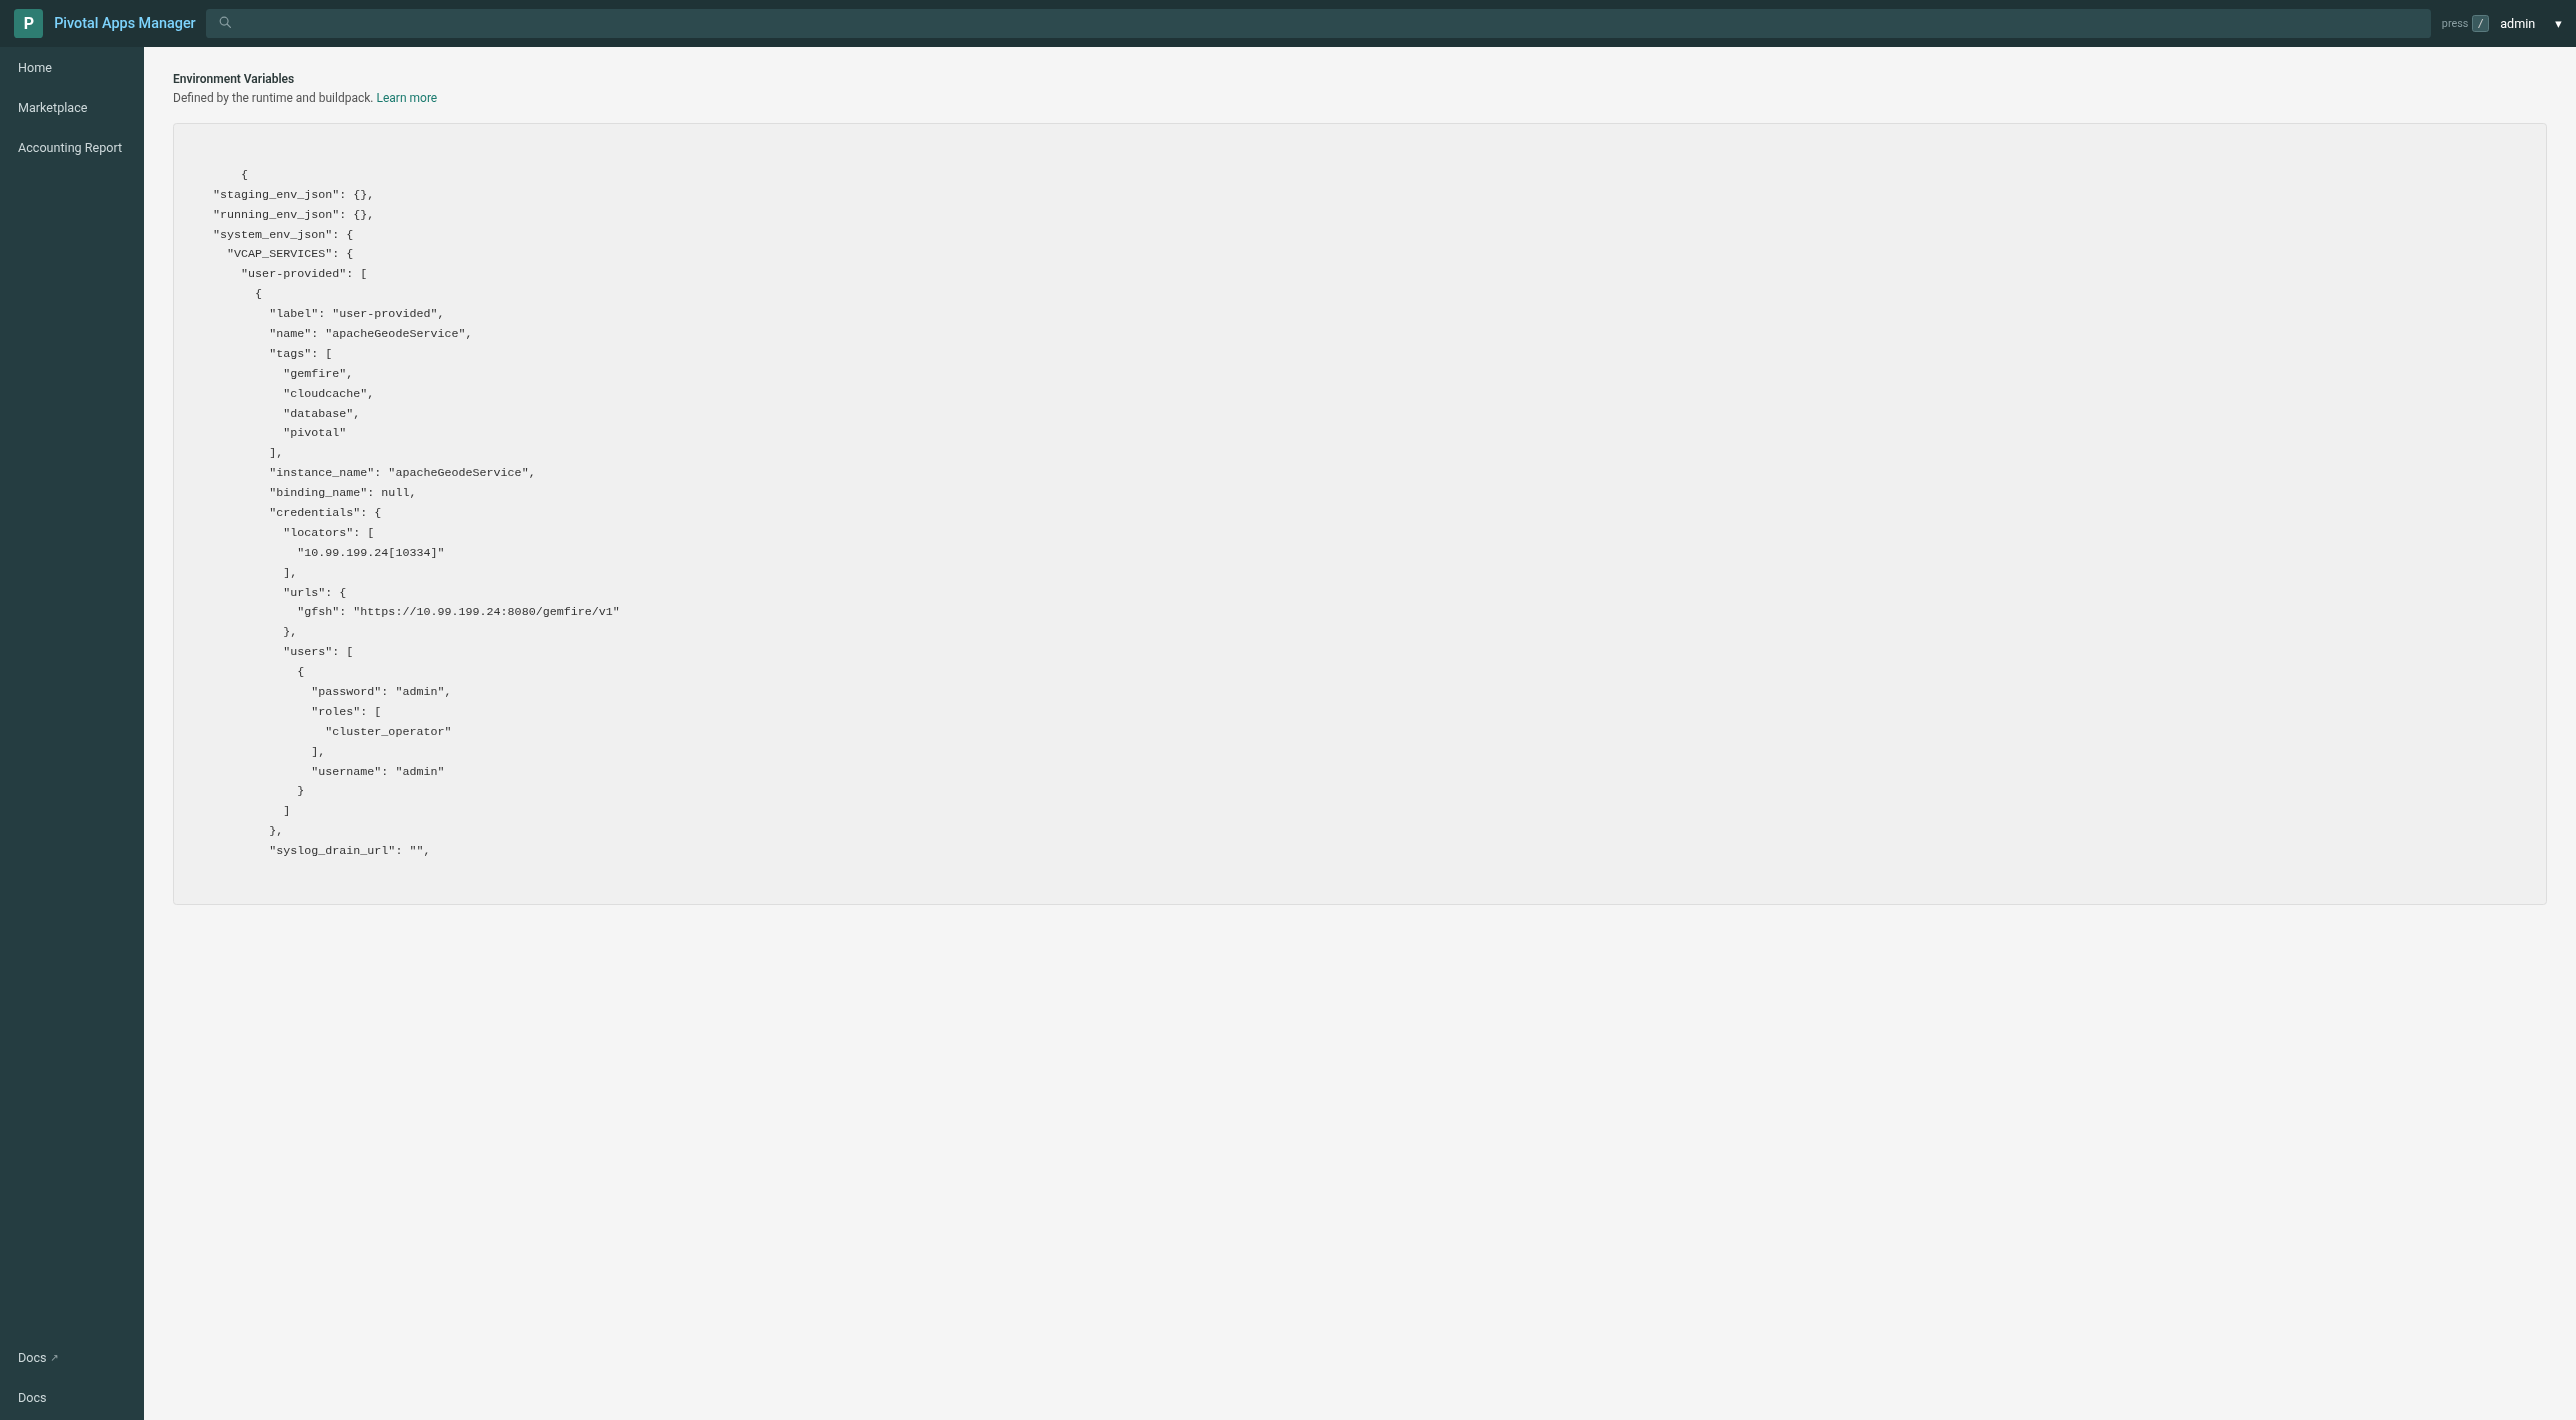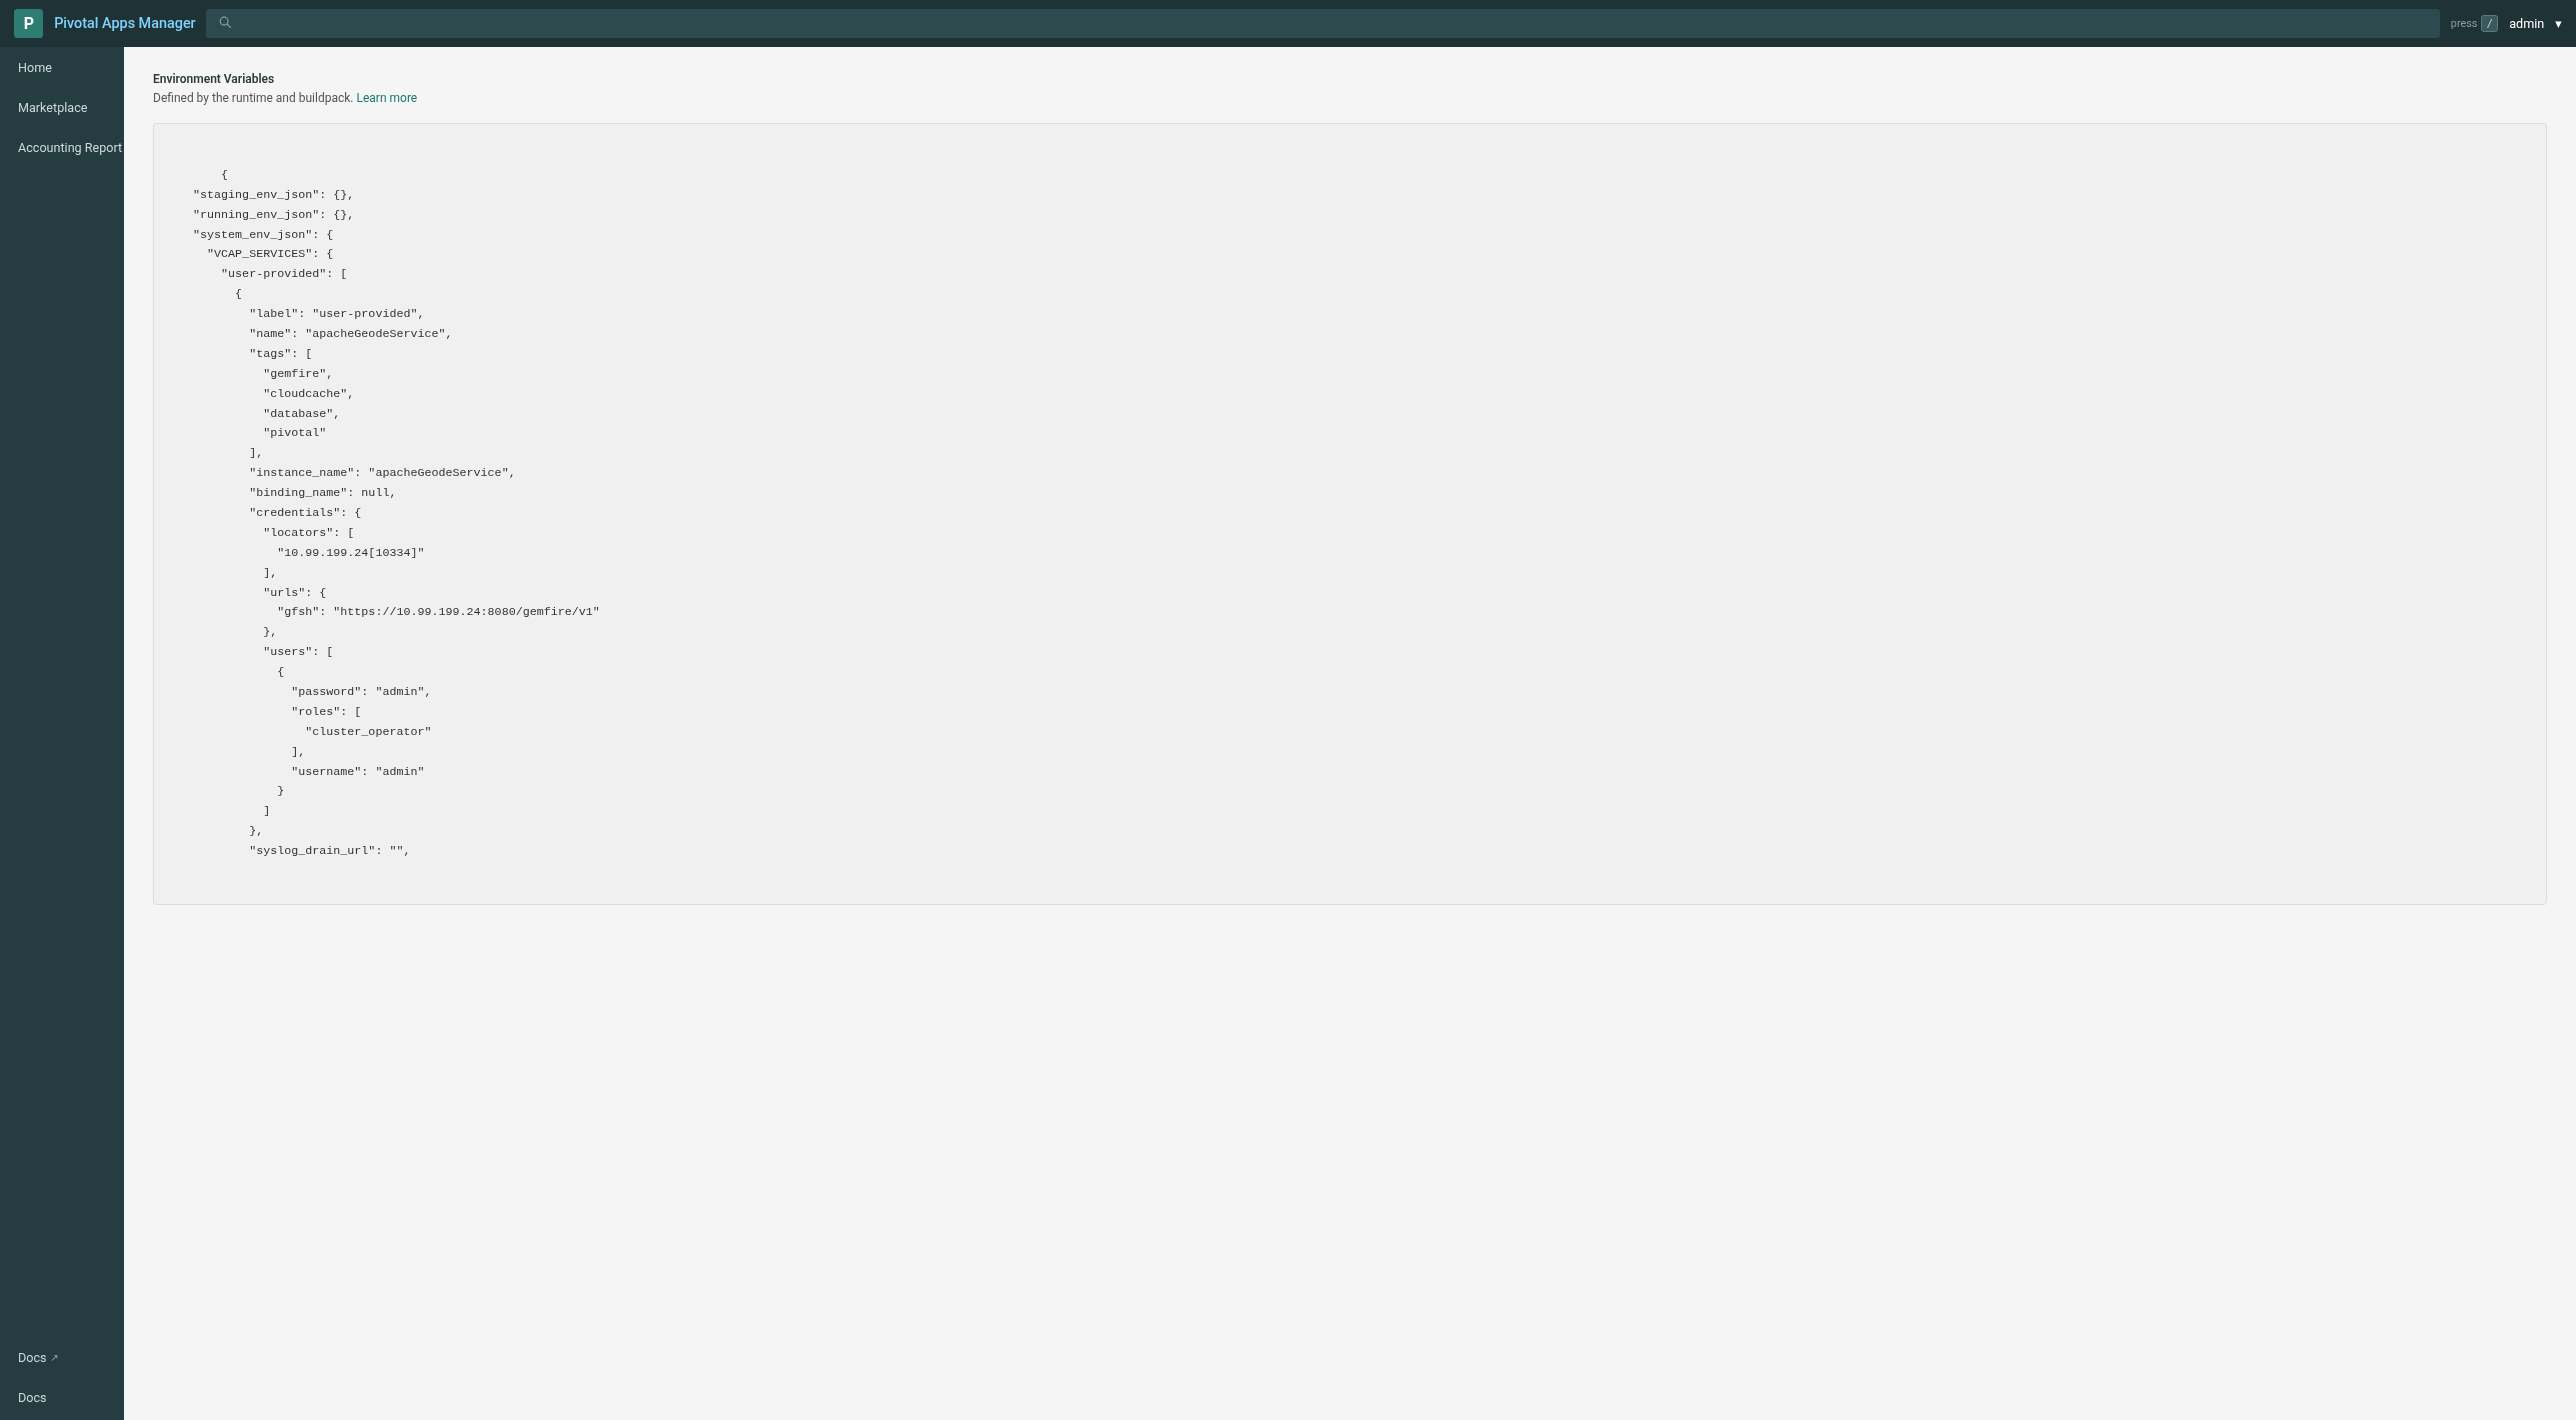--- a/index.html
+++ b/index.html
@@ -97,35 +97,35 @@
       border-radius: 2.7px;
       padding: 0.9px 4.5px;
       font-size: 10.8px;
       color: #ccc;
     }
 
     .user-area {
       color: #fff;
       display: flex;
       align-items: center;
-      gap: 11px;
+      gap: 20px;
       cursor: pointer;
       font-size: 12.6px;
     }
 
     
     .layout {
       display: flex;
       flex: 1;
       overflow: hidden;
     }
 
     
     .sidebar {
-      width: 124px;
+      width: 144px;
       background: #253d41;
       color: #cdd8da;
       display: flex;
       flex-direction: column;
       flex-shrink: 0;
       padding-top: 0;
     }
 
     .sidebar-item {
       padding: 12.6px 18px;

